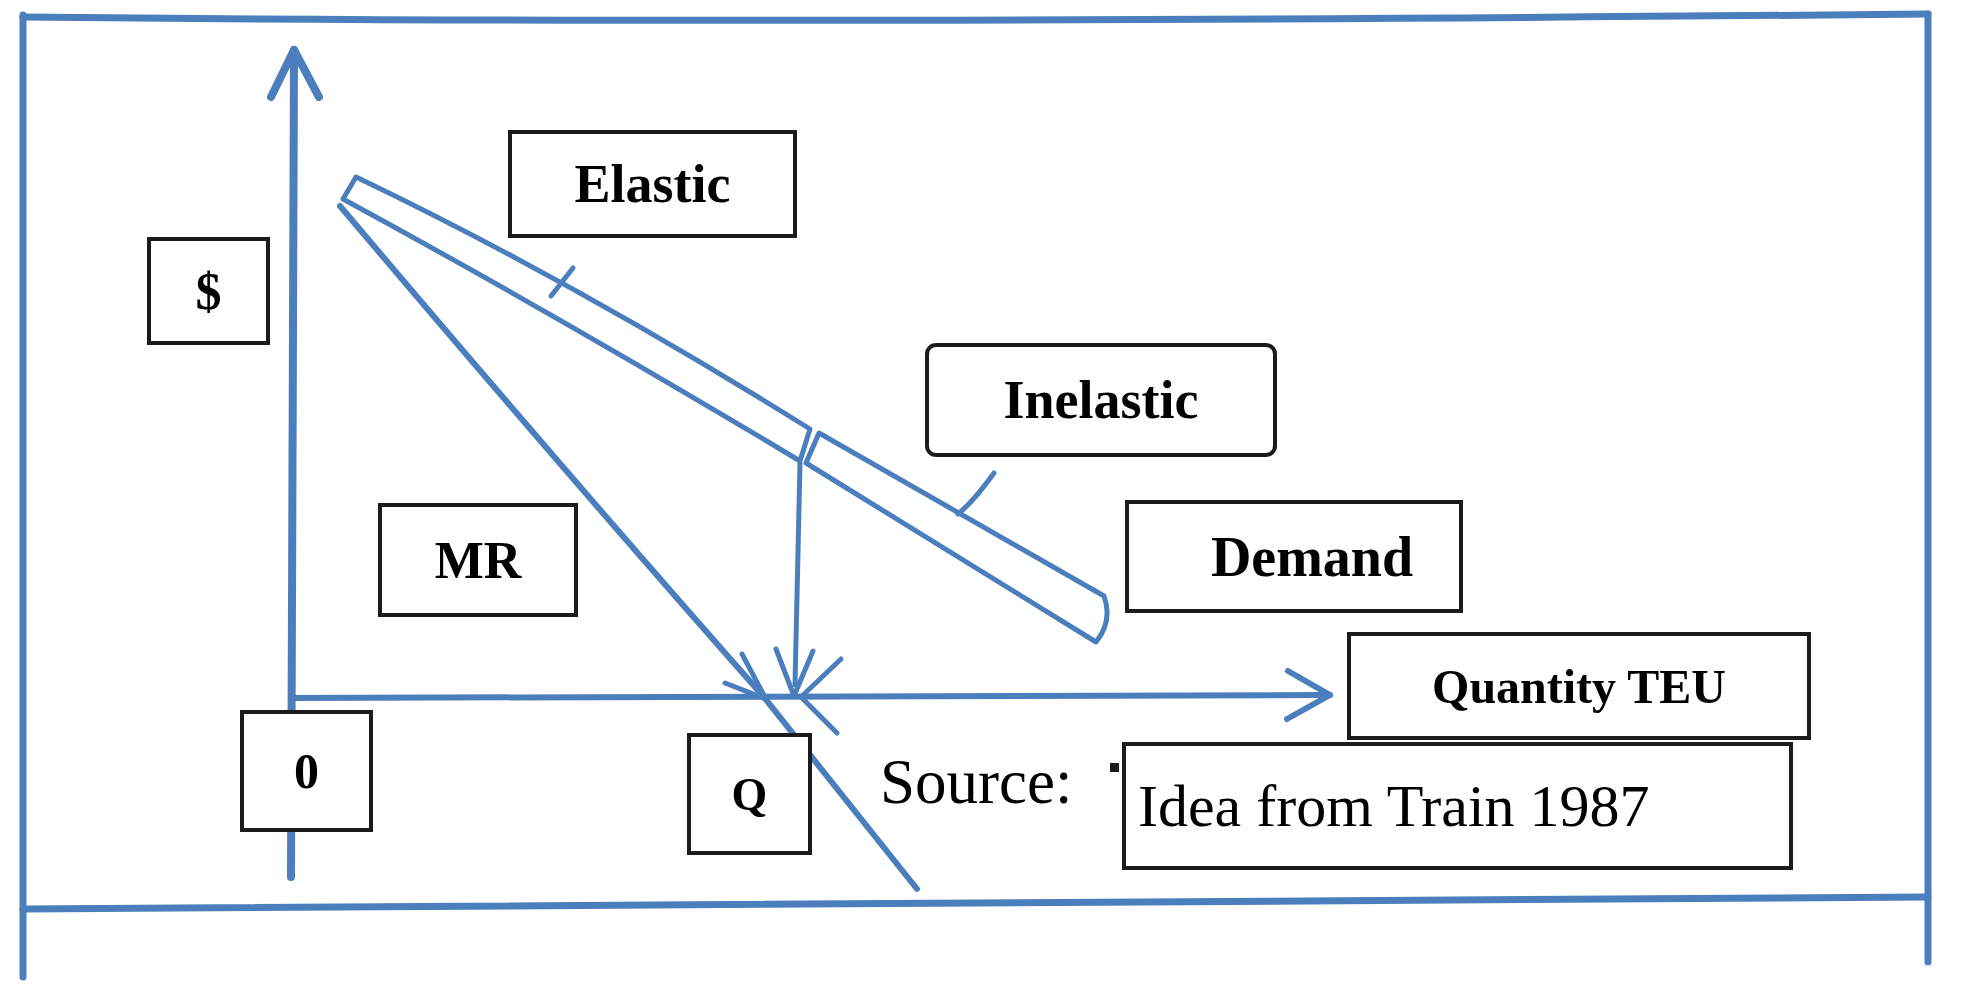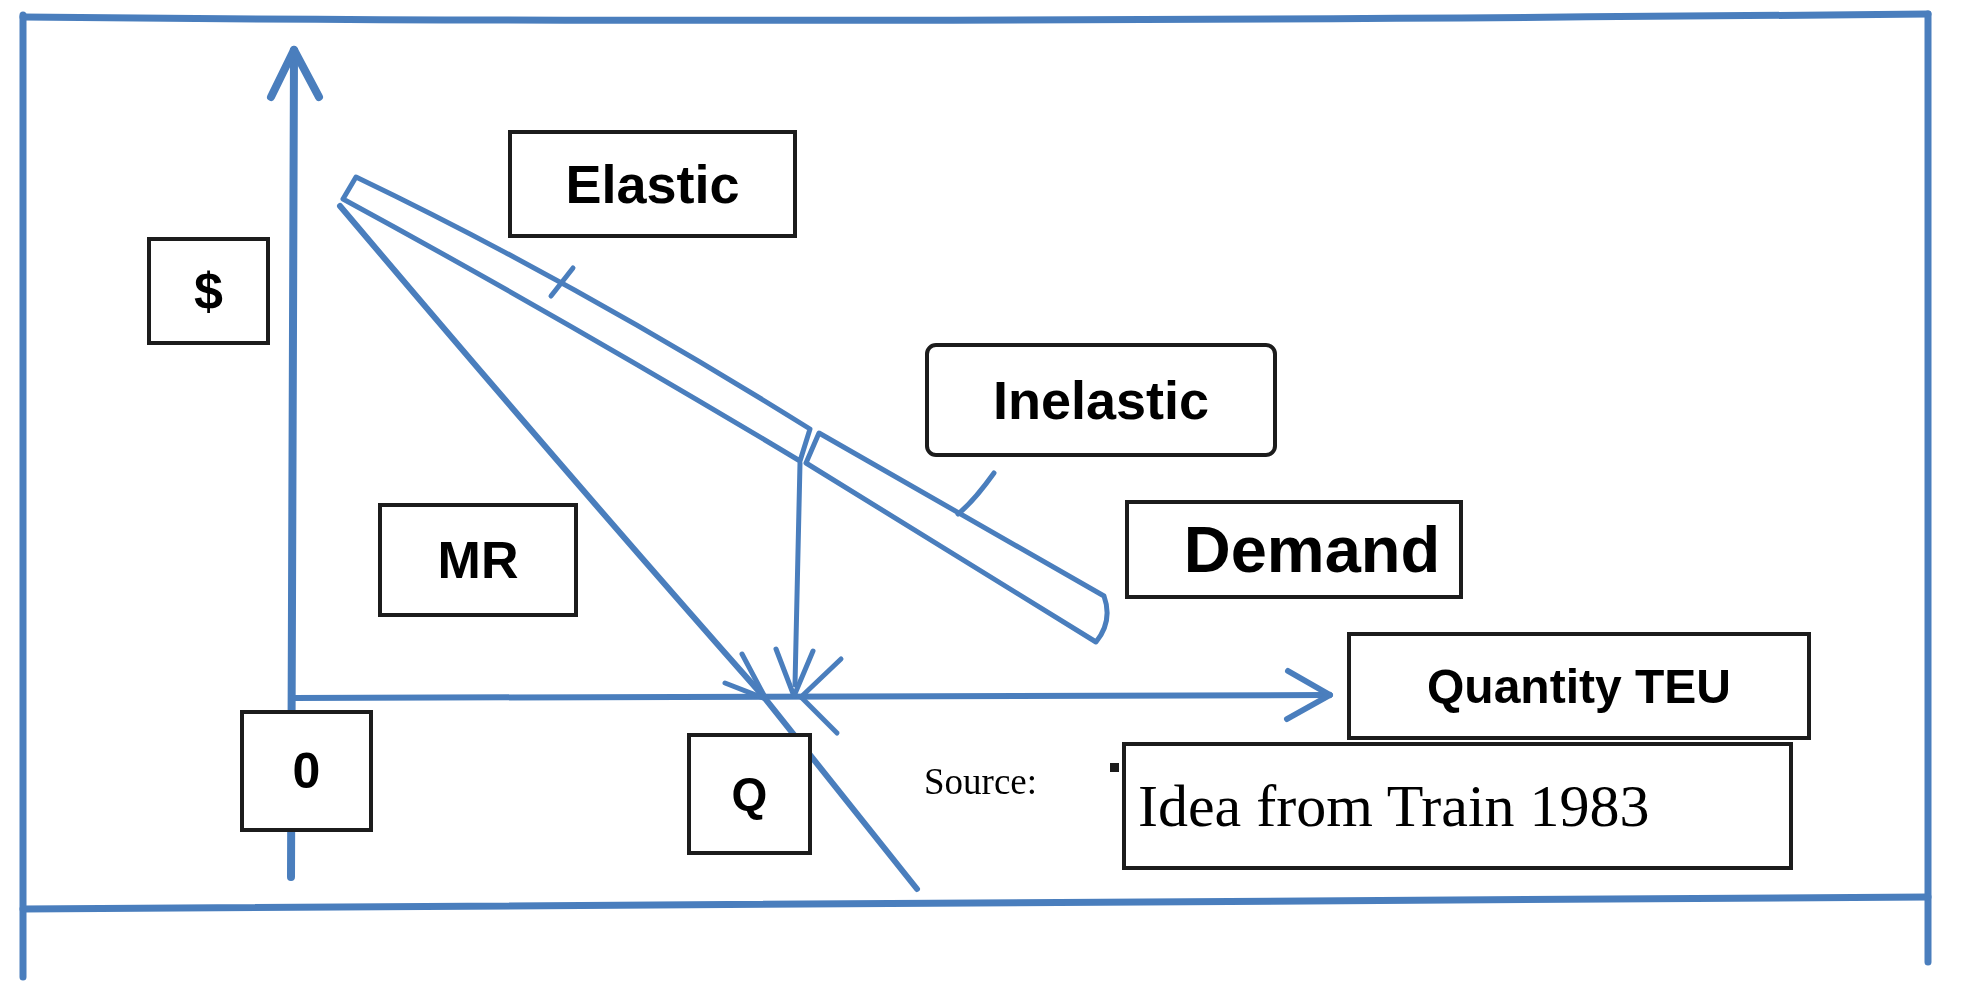--- a/index.html
+++ b/index.html
@@ -24,31 +24,30 @@
   .lbox {
     position: absolute;
     z-index: 2;
     background: #ffffff;
     border: 4px solid var(--box-border);
     display: flex;
     align-items: center;
     justify-content: center;
     font-weight: bold;
     color: var(--text);
-    font-family: Liberation Sans, sans-serif;
+    font-family: Liberation Serif, serif;
   }
   .serif { font-family: "Liberation Serif", serif; font-weight: normal; color: var(--text); }
   .source-text {
     position: absolute;
     z-index: 2;
     left: 880px; top: 752px;
-    font-size: 37px;
+    font-size: 63px;
     line-height: 60px;
     white-space: nowrap;
-    margin-left: 44px;
   }
   .speck {
     position: absolute;
     z-index: 2;
     left: 1110px; top: 763px;
     width: 9px; height: 9px;
     background: var(--box-border);
   }
   .idea-box {
     position: absolute;
@@ -141,36 +140,36 @@
   </div>
 
   <div class="lbox" style="left:925px; top:343px; width:352px; height:114px; font-size:54px;border-radius:11px;">
     <span>Inelastic</span>
   </div>
 
   <div class="lbox" style="left:378px; top:503px; width:200px; height:114px; font-size:52px;">
     <span>MR</span>
   </div>
 
-  <div class="lbox" style="left:1125px; top:500px; width:338px; height:99px; font-size:65px;padding-left:36px;">
+  <div class="lbox" style="left:1125px; top:500px; width:338px; height:113px; font-size:56px;padding-left:36px;">
     <span>Demand</span>
   </div>
 
   <div class="lbox" style="left:1347px; top:632px; width:464px; height:108px; font-size:48px;">
     <span>Quantity TEU</span>
   </div>
 
   <div class="lbox" style="left:240px; top:710px; width:133px; height:122px; font-size:50px;">
     <span>0</span>
   </div>
 
   <div class="lbox" style="left:687px; top:733px; width:125px; height:122px; font-size:46px;">
     <span>Q</span>
   </div>
 
   <div class="serif source-text">Source:</div>
   <div class="speck"></div>
 
   <div class="serif idea-box">
-    <span>Idea from Train 1983</span>
+    <span>Idea from Train 1987</span>
   </div>
 
 </div>
 
 </body></html>

